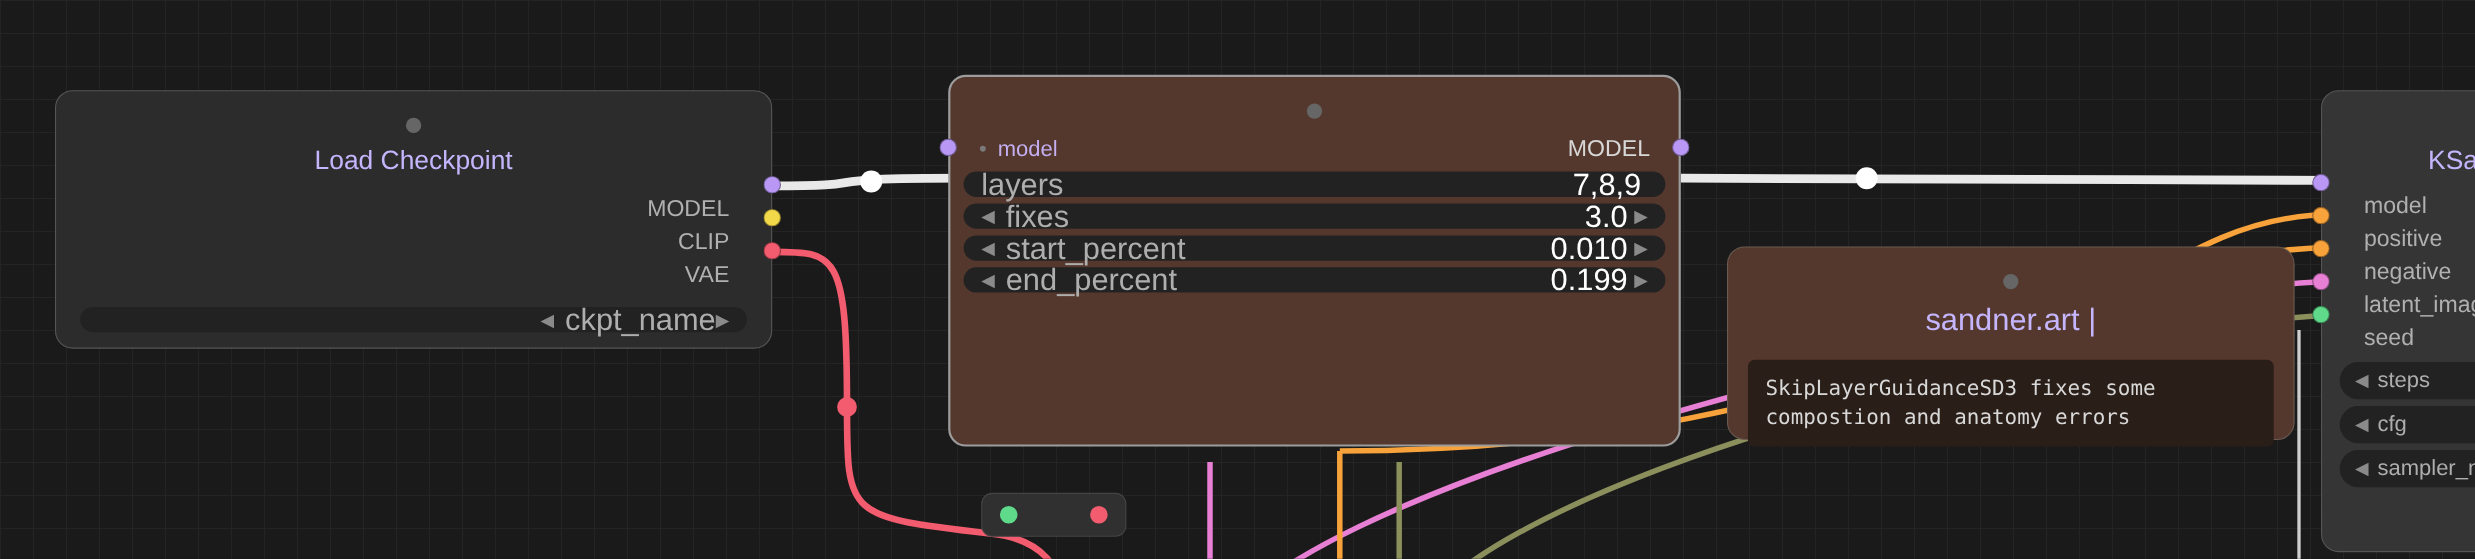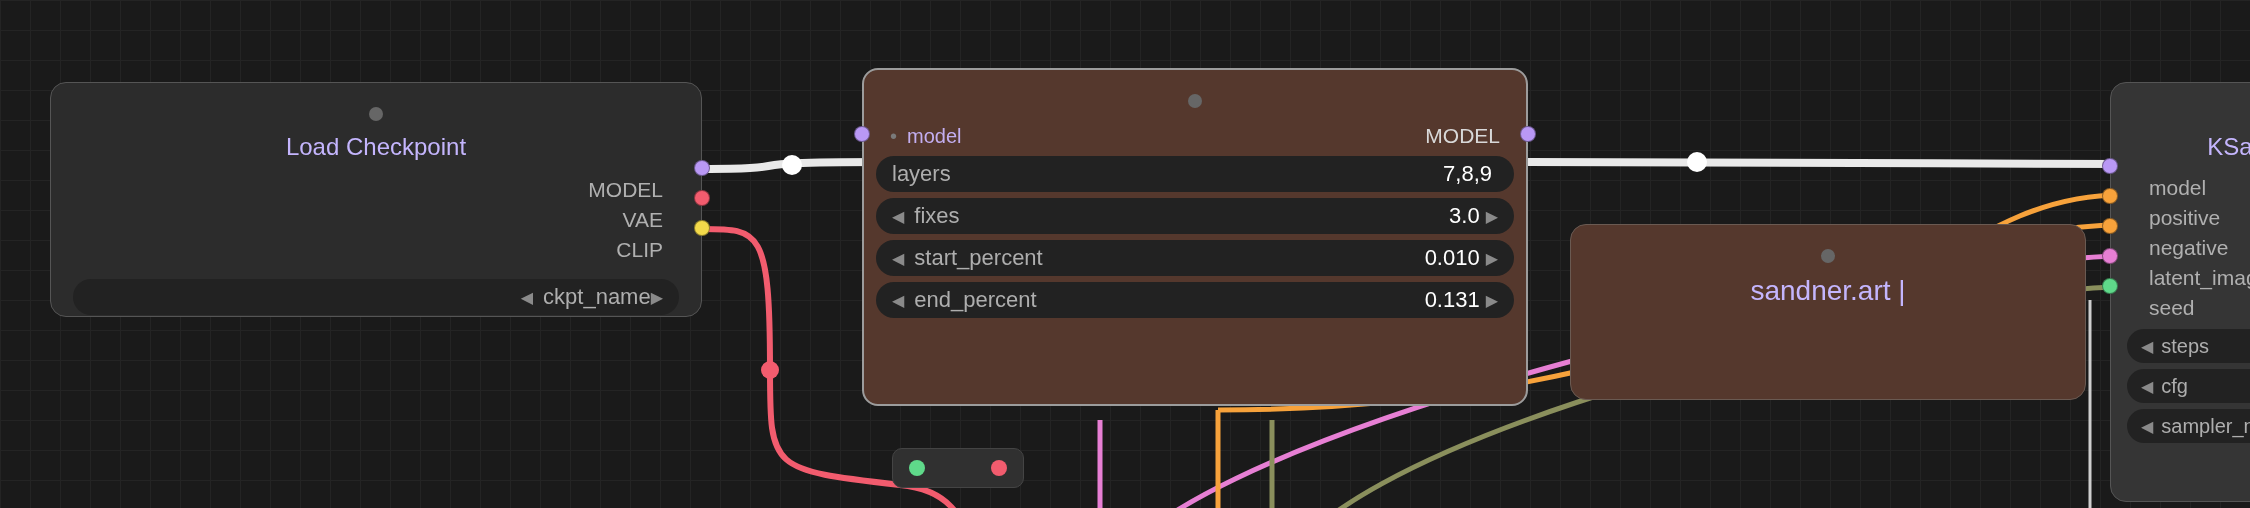--- a/index.html
+++ b/index.html
@@ -76,26 +76,26 @@
   .p-clip    { background: #f2d94a; }
   .p-vae     { background: #f25c6e; }
   .p-cond    { background: #f7a23b; }
   .p-cond2   { background: #f7a23b; }
   .p-latent  { background: #e77fd4; }
   .p-seed    { background: #5fd98a; }
 
   .widget {
     background: #222;
     border-radius: 20px;
-    height: 36px;
+    height: 23px;
     display: flex;
     align-items: center;
     padding: 0 16px;
     margin: 6px 12px;
-    font-size: 22px;
+    font-size: 28px;
     color: #aeaeae;
     position: relative;
   }
   .widget .wlabel { flex: 0 0 auto; }
   .widget .wval { flex: 1 1 auto; text-align: right; color: #ffffff; padding-right: 6px; }
   .widget .tri { flex: 0 0 auto; color: #8a8a8a; font-size: 16px; }
   .tri-l::before { content: "◀"; }
   .tri-r::before { content: "▶"; }
   .bullet::before { content: "•"; font-size: 20px; color: #7a7a7a; margin-right: 10px; }
 
@@ -186,26 +186,26 @@
   <div class="title">
     <span class="dot"></span>
     <span>Load Checkpoint</span>
   </div>
   <div class="body">
     <div class="out-row">
       <span>MODEL</span>
       <span class="port port-right p-model"></span>
     </div>
     <div class="out-row">
+      <span>CLIP</span>
+      <span class="port port-right p-clip"></span>
+    </div>
+    <div class="out-row">
       <span>VAE</span>
       <span class="port port-right p-vae"></span>
-    </div>
-    <div class="out-row">
-      <span>CLIP</span>
-      <span class="port port-right p-clip"></span>
     </div>
     <div class="widget" style="margin-top:14px;justify-content:flex-end;">
       <span class="tri tri-l"></span>
       <span class="wlabel" style="margin-left:10px;">ckpt_name</span>
       <span class="tri tri-r"></span>
     </div>
   </div>
 </div>
 
 <div class="node brown" style="left:862px; top:68px; width:666px; height:338px;">
@@ -235,30 +235,33 @@
   </div>
   <div class="widget">
     <span class="tri tri-l"></span>
     <span class="wlabel" style="margin-left:10px;">start_percent</span>
     <span class="wval">0.010</span>
     <span class="tri tri-r"></span>
   </div>
   <div class="widget">
     <span class="tri tri-l"></span>
     <span class="wlabel" style="margin-left:10px;">end_percent</span>
-    <span class="wval">0.131</span>
+    <span class="wval">0.199</span>
     <span class="tri tri-r"></span>
   </div>
 </div>
 
 <div class="node brown" style="left:1570px; top:224px; width:516px; height:176px; border-width:1px; border-color:#6a5a52;">
   <div class="title" style="font-size:28px;">
     <span class="dot"></span>
     <span>sandner.art |</span>
   </div>
+  <div class="note-body">
+    <div class="note-text">SkipLayerGuidanceSD3 fixes some compostion and anatomy errors</div>
+  </div>
 </div>
 
 <div class="node" style="left:2110px; top:82px; width:300px; height:420px;">
   <div class="title">
     <span class="dot"></span>
     <span>KSampler</span>
   </div>
   <div class="body" style="padding-top:2px;">
     <div class="in-row">
       <span class="port port-left p-model"></span>

